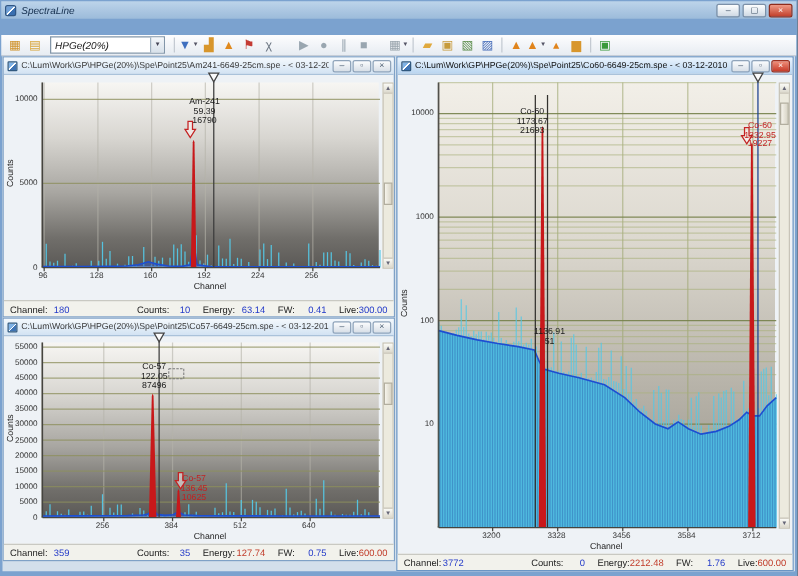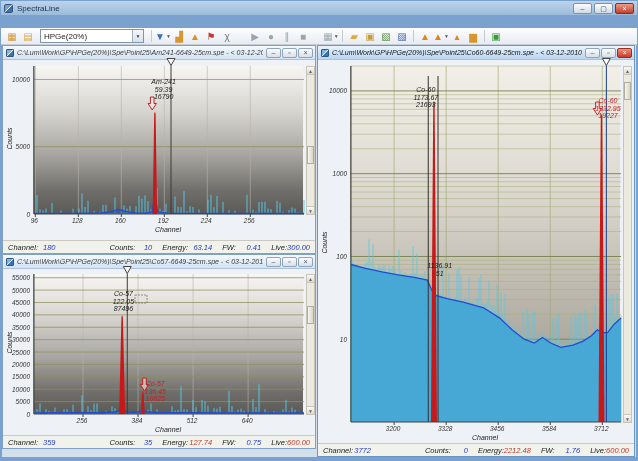--- a/index.html
+++ b/index.html
@@ -4,21 +4,21 @@
 <style>
   * { margin:0; padding:0; box-sizing:border-box; }
   body { font-family:"Liberation Sans","DejaVu Sans",sans-serif; background:#333; }
   #app { position:relative; width:638px; height:461px; background:#7ba2cf; outline:1px solid #35567e; overflow:hidden; }
 
   
   #titlebar { position:absolute; left:1px; top:1px; right:1px; height:14px;
     background:linear-gradient(180deg,#bdd4ea,#9cbbda); display:flex; align-items:center; padding:0 3px; }
   .appicon { width:9px; height:9px; border-radius:2px; margin-right:4px;
     background:linear-gradient(135deg,#6fa0d8 0 45%,#fff 45% 55%,#3a6fb0 55%); border:1px solid #2f5685; }
-  #apptitle { font-size:8px; color:#16304f; }
+  #apptitle { font-size:8px; color:#16304f;font-style:italic; }
   #appbtns { margin-left:auto; display:flex; }
   .abtn { width:19px; height:11px; margin-left:2px; border:1px solid #7d91a8; border-radius:2px;
     background:linear-gradient(#fdfefe,#cfd9e4); font-size:7px; line-height:9px; text-align:center; color:#3c4f63; }
   .abtn.close { background:linear-gradient(#ef9a86,#c2402c); color:#fff; border-color:#8e2c1c; }
 
   #menubar { position:absolute; left:1px; top:15px; right:1px; height:13px; background:#f2f5f9;
     border-bottom:1px solid #d6dce4; display:flex; align-items:center; padding-left:4px; }
   .mitem { font-size:8px; color:#222; padding:1px 7px; }
 
   #toolbar { position:absolute; left:1px; top:28px; right:1px; height:17px;
@@ -29,21 +29,21 @@
   .ticon .caret { font-size:5px; color:#556; margin-left:1px; }
   .tsep { width:1px; height:12px; background:#c4cad2; margin:0 3px; }
   .tgap { width:12px; }
   .tb-select { height:14px; background:#fff; border:1px solid #8296a9; display:flex; align-items:center;
     font-size:8px; color:#222; margin:0 4px; }
   .tb-selval { flex:1; padding-left:3px; white-space:nowrap; overflow:hidden; }
   .tb-arrow { width:11px; height:100%; border-left:1px solid #9fb0c0; font-size:5px; color:#445;
     display:flex; align-items:center; justify-content:center; background:linear-gradient(#f4f7fa,#d8e1ea); }
 
   
-  #mdi { position:absolute; left:2px; top:45px; width:634px; height:412px; background:#d3dfeb;font-style:italic; }
+  #mdi { position:absolute; left:2px; top:45px; width:634px; height:412px; background:#d3dfeb; }
   .child { position:absolute; border:1px solid #7fa1c6; background:#eef2f6; overflow:hidden; }
   #win0 { left:0; top:0; width:314px; height:209px; }
   #win1 { left:0; top:209px; width:314px; height:195px; }
   #win2 { left:315px; top:0; width:318px; height:412px; border-color:#6b95c4; }
 
   .ctitle { position:absolute; left:0; top:0; right:0; height:14px; display:flex; align-items:center;
     padding:0 2px; background:linear-gradient(#f4f9fd,#d3e3f3); border-bottom:1px solid #aac2da; }
   .child.active .ctitle { background:linear-gradient(#eaf4fe,#b9d5f0); }
   .cicon { width:8px; height:8px; margin:0 3px 0 1px; border-radius:1px;
     background:linear-gradient(135deg,#7fb2e6 0 45%,#fff 45% 55%,#3f74b4 55%); border:1px solid #31597f; }
@@ -94,21 +94,21 @@
     <span id="appbtns">
       <span class="abtn">–</span>
       <span class="abtn">▢</span>
       <span class="abtn close">×</span>
     </span>
   </div>
 
   <div id="toolbar">
       <span class="ticon" style="color: rgb(208, 148, 47);">▦</span>
       <span class="ticon" style="color: rgb(216, 166, 60);">▤</span>
-      <span class="tb-select" style="width: 104px;">
+      <span class="tb-select" style="width: 92px; font-style: italic;">
         <span class="tb-selval">HPGe(20%)</span>
         <span class="tb-arrow">▼</span>
       </span>
       <span class="tsep"></span>
       <span class="ticon" style="color: rgb(63, 111, 191);">▼<span class="caret">▼</span></span>
       <span class="ticon" style="color: rgb(216, 150, 44);">▟</span>
       <span class="ticon" style="color: rgb(224, 138, 31);">▲</span>
       <span class="ticon" style="color: rgb(196, 59, 52);">⚑</span>
       <span class="ticon" style="color: rgb(106, 116, 128);">χ</span>
       <span class="tgap"></span>

